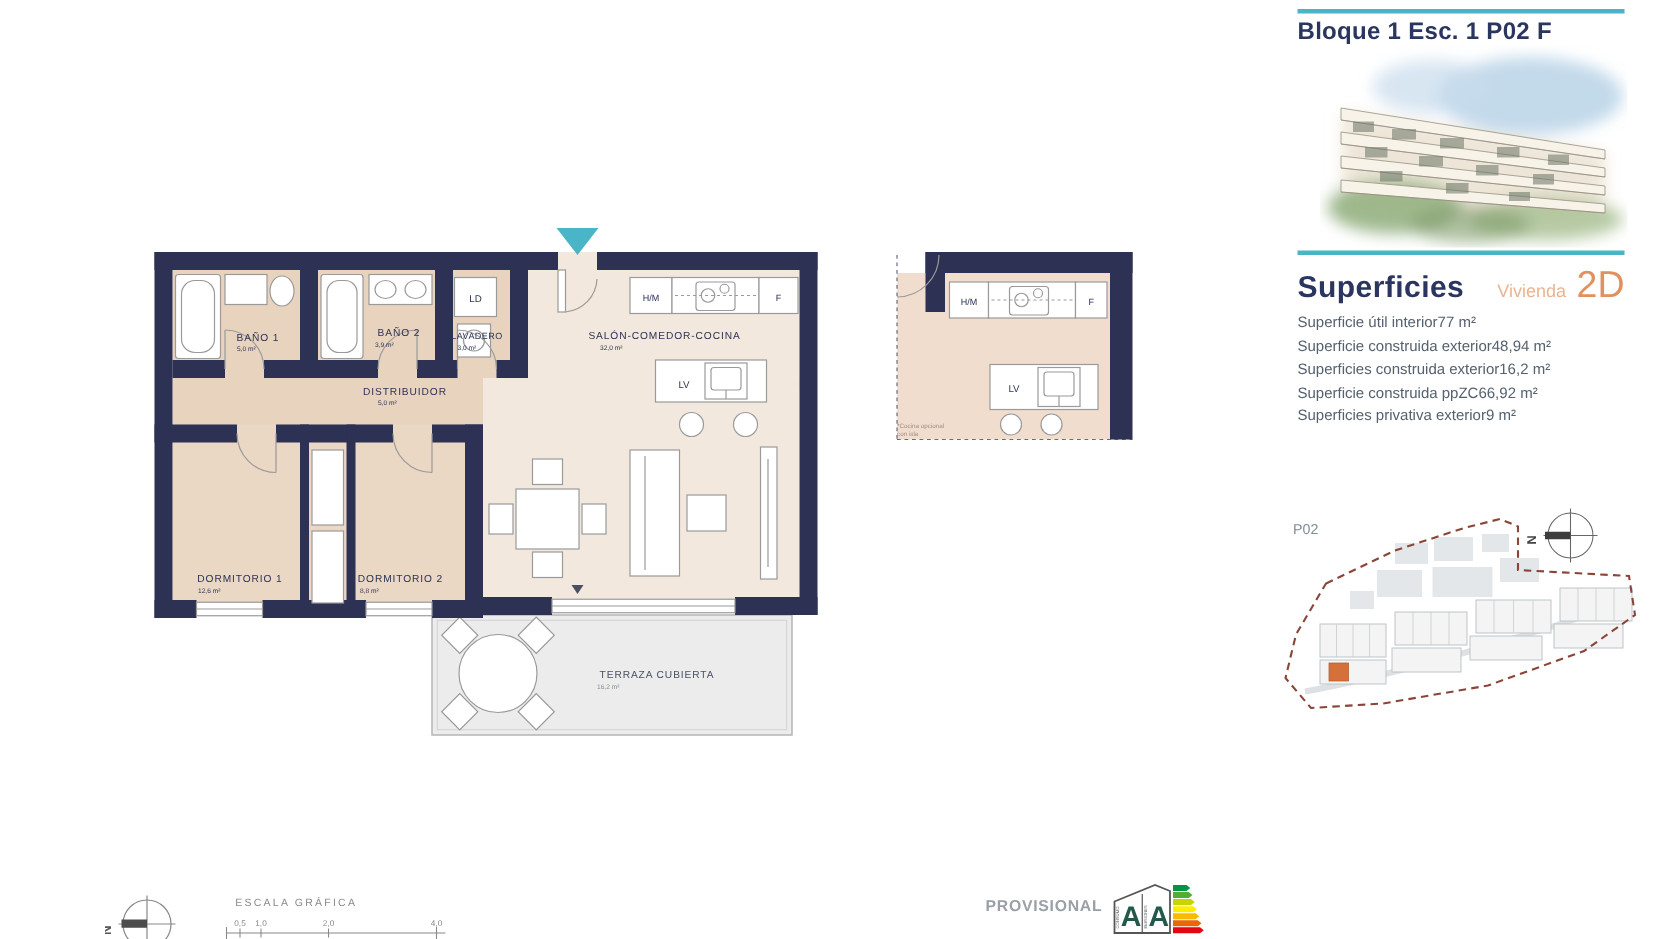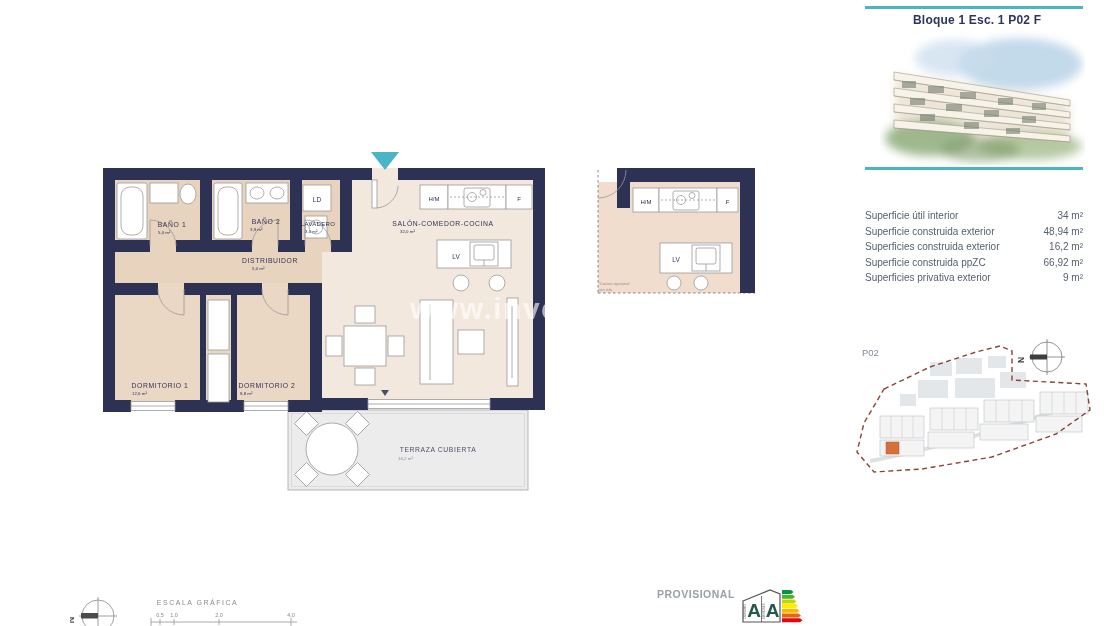--- a/index.html
+++ b/index.html
@@ -4,40 +4,40 @@
 <style>
   * { margin:0; padding:0; box-sizing:border-box; }
   html,body { width:1110px; height:626px; overflow:hidden; background:#fff;
     font-family:"Liberation Sans", sans-serif; }
   #canvas { position:relative; width:1110px; height:626px; background:#fff; }
   .abs { position:absolute; }
   svg text { font-family:"Liberation Sans", sans-serif; }
 
   
   .rule { position:absolute; left:865px; width:218px; height:3px; background:#4ab5c6; }
-  .sheet-title { position:absolute; left:865px; top:13px; font-size:12px; font-weight:bold;
-    color:#2b3660; letter-spacing:.2px;margin-left:48px; }
+  .sheet-title { position:absolute; left:865px; top:13px; font-size:16px; font-weight:bold;
+    color:#2b3660; letter-spacing:.2px; }
   .sup-head { position:absolute; left:865px; top:176px; width:218px; display:flex;
     justify-content:space-between; align-items:baseline; }
   .sup-title { font-size:20px; font-weight:bold; color:#2b3660; letter-spacing:.3px; }
   .sup-right { display:flex; align-items:baseline; gap:7px; }
   .vivienda { font-size:12px; color:#eab490; }
   .vtype { font-size:25px; color:#e0915f; font-weight:400; }
   .sup-table { position:absolute; left:865px; top:210px; width:218px; }
-  .sup-row { display:flex; justify-content:space-between; font-size:10px; color:#55616e;
+  .sup-row { display:flex; font-size:10px; color:#55616e;
     margin-bottom:4.5px; }
   .sup-row .val { text-align:right; }
 
   .watermark { position:absolute; left:410px; top:292px; font-size:30px; font-weight:bold;
     color:rgba(255,255,255,0.62); letter-spacing:1.5px; pointer-events:none; }
 
   .scale-title { position:absolute; left:150px; top:599px; width:95px; text-align:center;
     font-size:7px; color:#8b8b8b; letter-spacing:1.5px; }
   .provisional-wrap { position:absolute; left:657px; top:588px; display:flex;
-    align-items:flex-start; gap:6px; }
+    align-items:center; gap:6px; }
   .provisional { font-size:10.5px; font-weight:bold; color:#9aa0a6; letter-spacing:.5px;
     padding-bottom:5px; }
 </style>
 </head>
 <body>
 
 <div id="canvas">
 
   <svg class="abs" style="left:60px; top:145px;" width="520" height="360" viewBox="60 145 520 360">
 
@@ -188,21 +188,20 @@
       <text x="240" y="395" font-size="4.4">8,8 m²</text>
       <text x="438" y="452" font-size="6.8" letter-spacing=".6" text-anchor="middle" fill="#4b4f63">TERRAZA CUBIERTA</text>
       <text x="398" y="459.5" font-size="4.4" fill="#8c8c8c">16,2 m²</text>
       <text x="317" y="201.5" font-size="6.5" text-anchor="middle">LD</text>
       <text x="434" y="200.5" font-size="6" text-anchor="middle">H/M</text>
       <text x="519" y="200.5" font-size="6" text-anchor="middle">F</text>
       <text x="456" y="258.5" font-size="6.5" text-anchor="middle">LV</text>
     </g>
   </svg>
 
-  <div class="watermark">www.inves</div>
 
   <svg class="abs" style="left:588px; top:163px;" width="172" height="136" viewBox="588 163 172 136">
     <rect x="598" y="182" width="142" height="111" fill="#f0ddcd"></rect>
     <g fill="#2d3153">
       <rect x="617" y="168" width="138" height="14"></rect>
       <rect x="617" y="168" width="13" height="40"></rect>
       <rect x="740" y="168" width="15" height="125"></rect>
     </g>
     <g fill="none" stroke="#2d3153" stroke-width=".8" stroke-dasharray="2.5,2.5" opacity=".7">
       <line x1="598" y1="170" x2="598" y2="293"></line>
@@ -275,25 +274,32 @@
     <g stroke="#8c8578" stroke-width=".4" opacity=".8">
       <line x1="14" y1="50" x2="190" y2="76"></line>
         <line x1="14" y1="66" x2="190" y2="88"></line>
       <line x1="14" y1="82" x2="190" y2="100"></line>
         <line x1="14" y1="98" x2="190" y2="112"></line>
     </g>
   </svg>
 
   <div class="rule" style="top:167px;"></div>
 
+  <div class="sup-head">
+    <span class="sup-title">Superficies</span>
+    <span class="sup-right">
+      <span class="vivienda">Vivienda</span>
+      <span class="vtype">2D</span>
+    </span>
+  </div>
 
   <div class="sup-table">
     <div class="sup-row">
       <span>Superficie útil interior</span>
-      <span class="val">34 m²</span>
+      <span class="val">77 m²</span>
     </div>
     <div class="sup-row">
       <span>Superficie construida exterior</span>
       <span class="val">48,94 m²</span>
     </div>
     <div class="sup-row">
       <span>Superficies construida exterior</span>
       <span class="val">16,2 m²</span>
     </div>
     <div class="sup-row">

